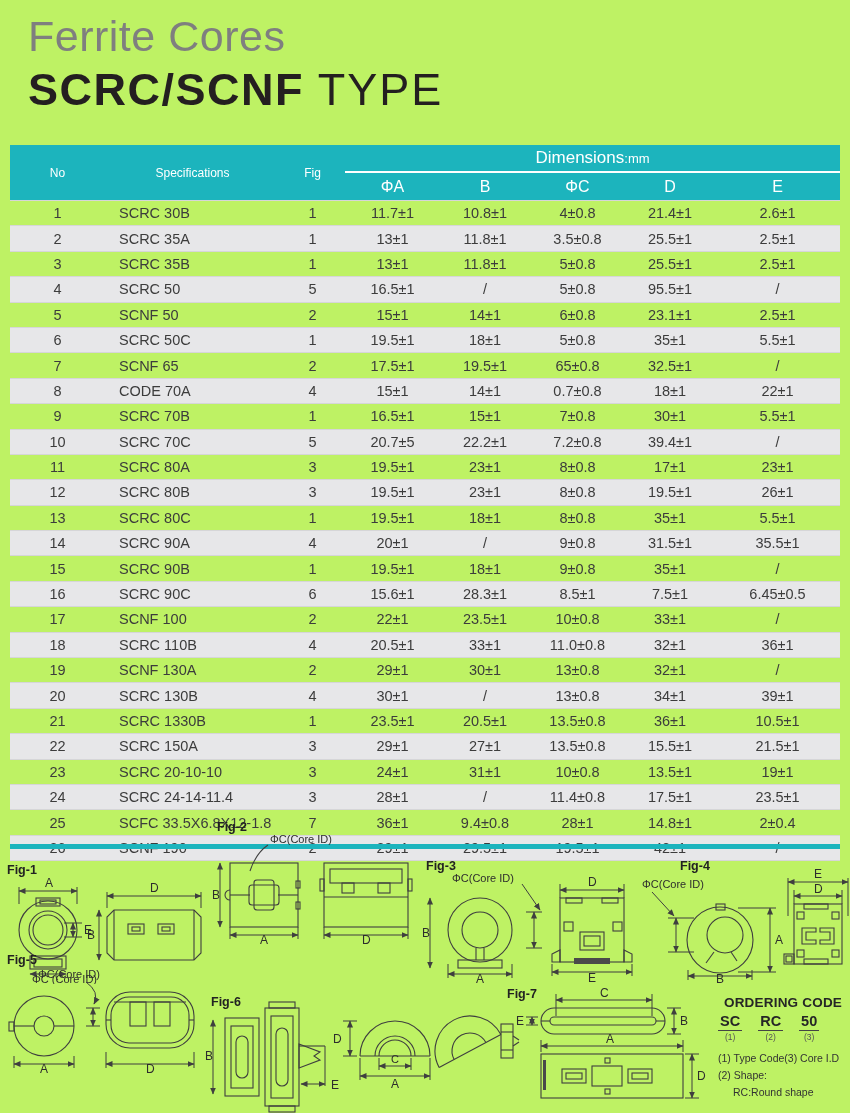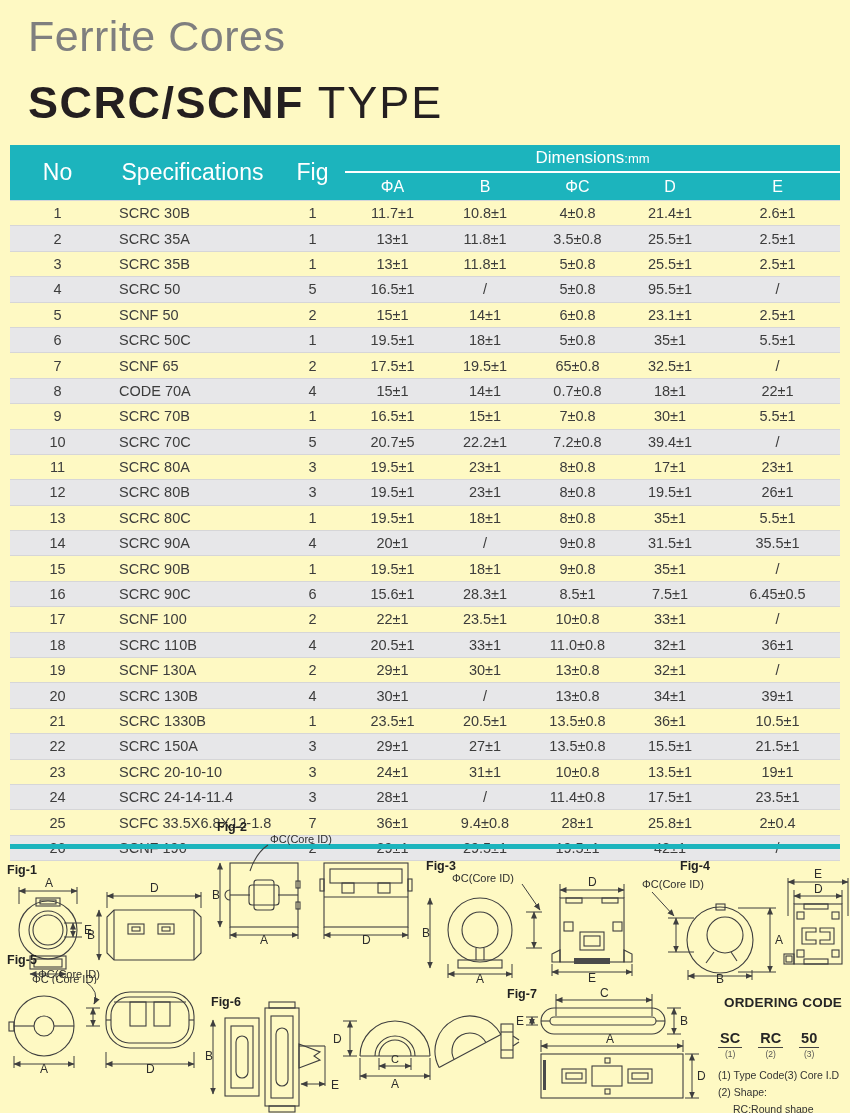--- a/index.html
+++ b/index.html
@@ -1,36 +1,36 @@
 <!DOCTYPE html>
 <html><head>
 <meta charset="utf-8">
 <style>
   html,body{margin:0;padding:0;background:#fff;}
-  .page{position:relative;width:850px;height:1113px;background:#fef9c3;overflow:hidden;
+  .page{position:relative;width:850px;height:1113px;background:#bef264;overflow:hidden;
         font-family:"Liberation Sans",sans-serif;text-decoration:underline;}
   
   .title{position:absolute;left:28px;top:12px;}
   .title .line1{font-size:43px;color:#7f7f7f;letter-spacing:0.5px;}
-  .title .line2{margin-top:16px;font-size:45px;color:#241f20;}
+  .title .line2{margin-top:3px;font-size:45px;color:#241f20;}
   .title .line2 .b{font-weight:bold;letter-spacing:1.5px;}
   .title .line2 .t{font-weight:normal;letter-spacing:2px;}
   
   .spec-table{position:absolute;left:10px;top:145px;width:830px;
               border-collapse:collapse;table-layout:fixed;}
   .spec-table col.w-no{width:95px}
   .spec-table col.w-spec{width:175px}
   .spec-table col.w-fig{width:65px}
   .spec-table col.w-a{width:95px}
   .spec-table col.w-b{width:90px}
   .spec-table col.w-c{width:95px}
   .spec-table col.w-d{width:90px}
   .spec-table col.w-e{width:125px}
   .spec-table thead th{background:#1cb4bd;color:#fff;font-weight:normal;padding:0;}
-  .spec-table th.h-main{font-size:23px;}
+  .spec-table th.h-main{font-size:12px;}
   .spec-table th.h-dims{font-size:17px;height:26px;border-bottom:2px solid #fff;}
   .spec-table th.h-dims .unit{font-size:13px;}
   .spec-table tr.subhead th{font-size:16px;height:27px;}
   .spec-table tbody td{height:24.4px;padding:0;font-size:14.5px;color:#3c3c3c;
                        text-align:center;white-space:nowrap;}
   .spec-table tbody td.c-spec{text-align:left;padding-left:14px;}
   .spec-table tbody tr{border-top:1px solid #d6d6d8;}
   .spec-table tbody tr:last-child{border-bottom:1px solid #d6d6d8;}
   .spec-table tbody tr:nth-child(even){background:#e7e7e9;}
   .bottom-bar{position:absolute;left:10px;top:844px;width:830px;height:5px;background:#1cb4bd;}
@@ -41,21 +41,21 @@
             stroke:none;}
   .fig text.fname{font-size:12.5px;font-weight:bold;fill:#222;}
   .fig text.sm{font-size:11px;}
   .fig path,.fig rect,.fig circle,.fig line,.fig polyline,.fig polygon{
             stroke:#3f3f3f;stroke-width:1.1;fill:none;}
   .fig .dim{stroke-width:1;}
   .fig .dk{fill:#4a4a4a;stroke:none;}
   
   .ordering{position:absolute;left:718px;top:995px;width:130px;color:#262626;}
   .ordering .oc-title{font-size:13.5px;font-weight:bold;letter-spacing:0.2px;text-align:center;}
-  .ordering .oc-code{display:flex;gap:16px;margin-top:19px;}
+  .ordering .oc-code{display:flex;gap:16px;margin-top:2px;}
   .ordering .oc-part{text-align:center;}
   .ordering .oc-txt{font-size:14.5px;font-weight:bold;border-bottom:1.5px solid #444;
                     padding:0 2px 1px 2px;display:inline-block;}
   .ordering .oc-num{font-size:8.5px;color:#555;margin-top:1px;}
   .ordering .oc-notes{margin-top:8px;font-size:10.5px;line-height:1.6;color:#333;}
   .ordering .oc-row{display:flex;}
   .ordering .indent{padding-left:15px;}
 </style>
 </head>
 <body>
@@ -344,21 +344,21 @@
       <td class="c-dim">17.5±1</td>
       <td class="c-dim">23.5±1</td>
     </tr>
         <tr>
       <td class="c-no">25</td>
       <td class="c-spec">SCFC 33.5X6.8X12-1.8</td>
       <td class="c-fig">7</td>
       <td class="c-dim">36±1</td>
       <td class="c-dim">9.4±0.8</td>
       <td class="c-dim">28±1</td>
-      <td class="c-dim">25.8±1</td>
+      <td class="c-dim">14.8±1</td>
       <td class="c-dim">2±0.4</td>
     </tr>
         <tr>
       <td class="c-no">26</td>
       <td class="c-spec">SCNF 190</td>
       <td class="c-fig">2</td>
       <td class="c-dim">29±1</td>
       <td class="c-dim">29.5±1</td>
       <td class="c-dim">19.5±1</td>
       <td class="c-dim">42±1</td>

